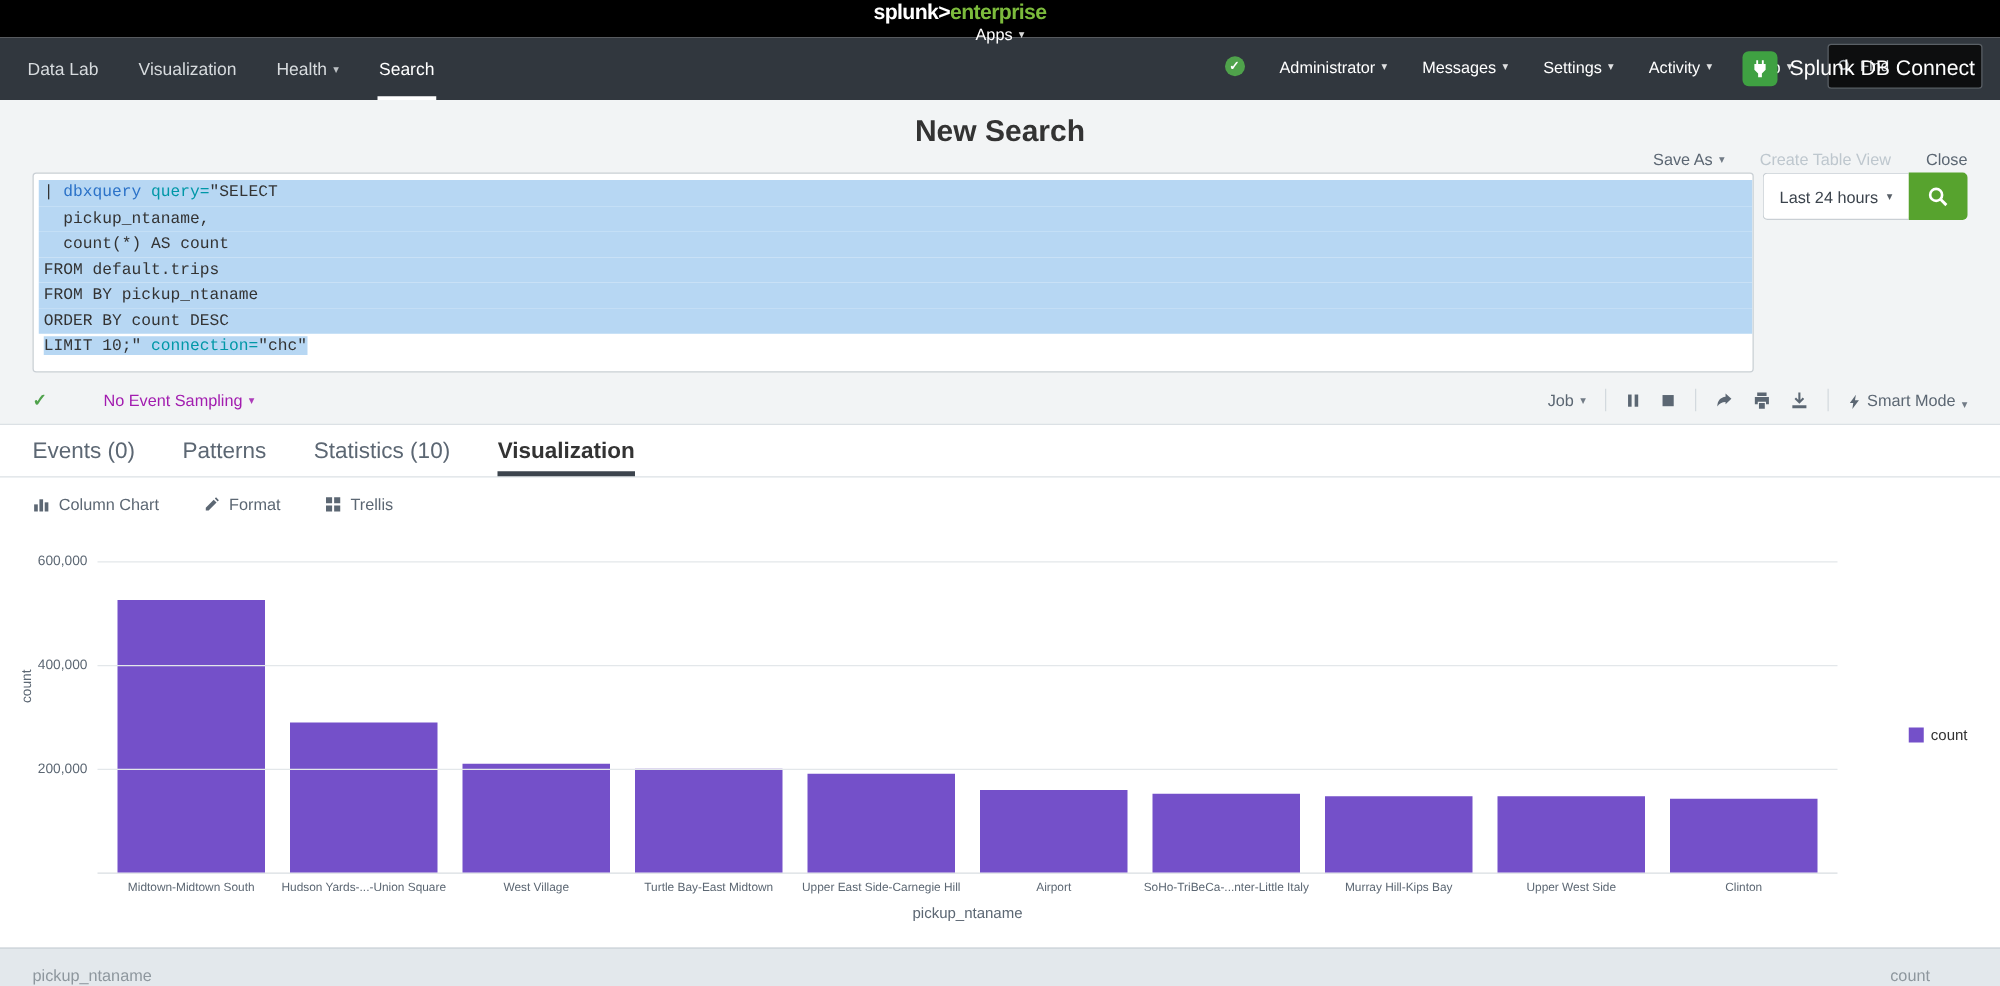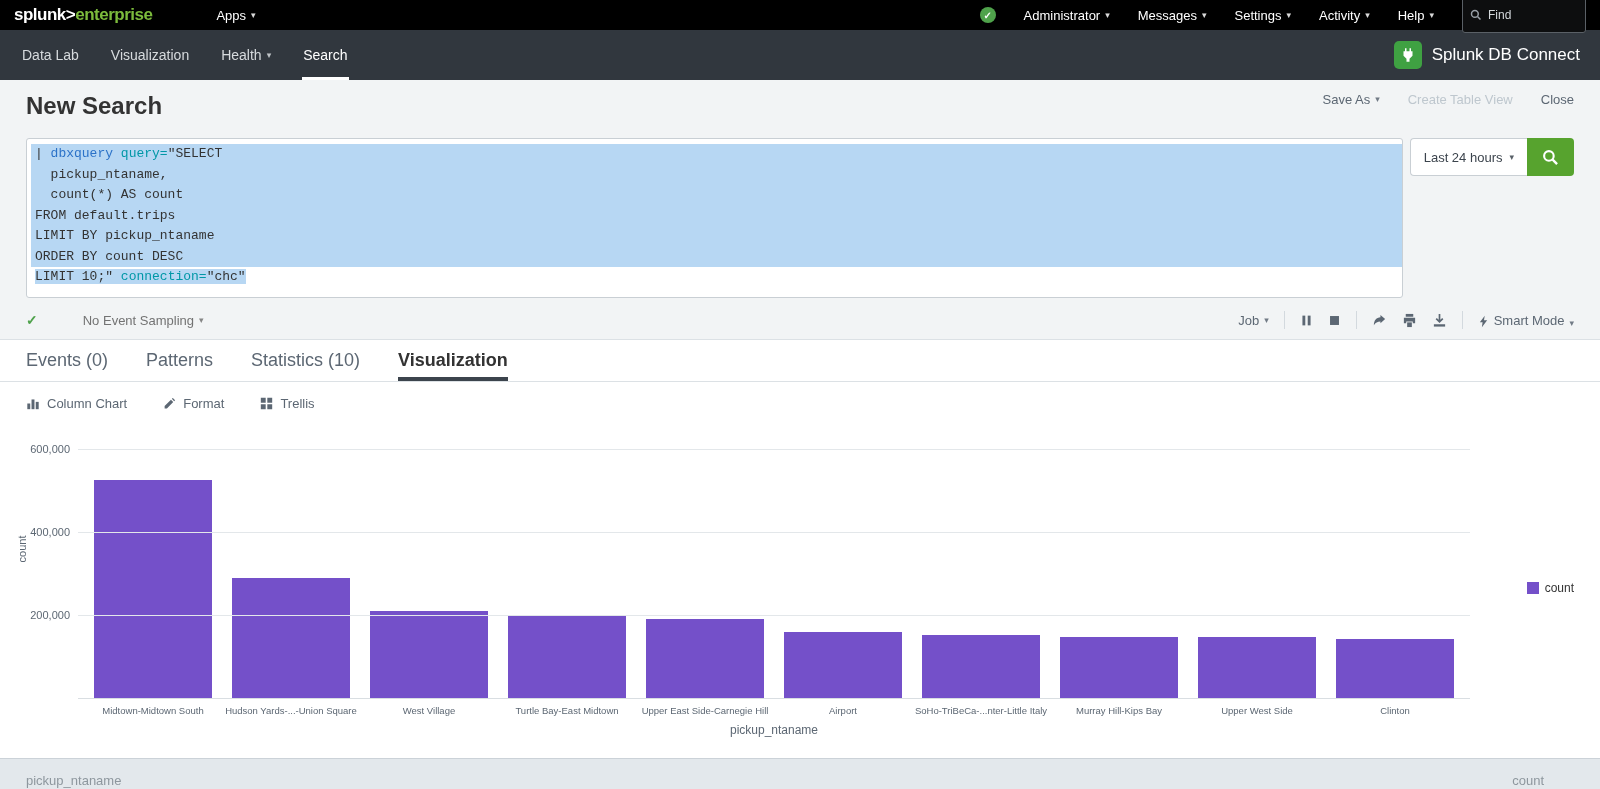--- a/index.html
+++ b/index.html
@@ -1,21 +1,21 @@
 <!DOCTYPE html>
 <html><head>
 <meta charset="utf-8">
 <style>
   * { margin:0; padding:0; box-sizing:border-box; }
   body { background:#fff; }
   .page { position:relative; width:1600px; height:789px; overflow:hidden; background:#fff;
           font-family:"Liberation Sans", sans-serif; color:#333; }
 
   
-  .topbar { display:flex; align-items:center; height:30px; background:#000; padding:0 14px; color:#fff; }
+  .topbar { display:flex; align-items:center; height:30px; background:#000; padding:0 14px; color:#fff;flex-direction:column; }
   .logo { font-size:17px; font-weight:bold; letter-spacing:-0.5px; margin-right:64px; cursor:pointer; }
   .logo .ent { color:#7CBB3C; }
   .top-item { font-size:13px; color:#fff; display:flex; align-items:center; gap:5px; cursor:pointer; white-space:nowrap; }
   .top-right { margin-left:auto; display:flex; align-items:center; gap:28px; }
   .caret { font-size:9px; line-height:1; opacity:.85; }
   .health-dot { width:16px; height:16px; border-radius:50%; background:#4FA24B; color:#fff; font-size:10px;
                 display:flex; align-items:center; justify-content:center; font-weight:bold; cursor:pointer; }
   .find-box { display:flex; align-items:center; gap:6px; width:124px; height:36px; background:#0d0e0f;
               border:1px solid #5a6066; border-radius:3px; padding:0 7px; }
   .find-box input { flex:1; min-width:0; background:transparent; border:none; outline:none; color:#e8eaec;
@@ -27,21 +27,21 @@
   .appbar-item { position:relative; display:flex; align-items:center; gap:5px; padding:0 16px; font-size:14px;
                  color:#D7DBDE; cursor:pointer; white-space:nowrap; }
   .appbar-item.active { color:#fff; }
   .appbar-item.active::after { content:""; position:absolute; left:15px; right:15px; bottom:0; height:3px; background:#fff; }
   .app-ident { margin-left:auto; display:flex; align-items:center; gap:10px; padding-right:14px; }
   .app-icon { width:28px; height:28px; border-radius:5px; background:#3FA142; display:flex; align-items:center; justify-content:center; }
   .app-title { font-size:17px; color:#fff; }
 
   
   .search-head { background:#F2F4F5; padding:12px 26px 10px 26px; border-bottom:1px solid #DCE1E5; }
-  .title-row { display:flex; align-items:flex-start; height:34px; }
+  .title-row { display:flex; align-items:center; height:34px;flex-direction:column; }
   .page-title { font-size:24px; font-weight:bold; color:#333; }
   .title-actions { margin-left:auto; display:flex; align-items:center; gap:28px; font-size:13px; }
   .hdr-link { color:#5C6773; cursor:pointer; display:flex; align-items:center; gap:5px; }
   .hdr-link.disabled { color:#BEC7CE; cursor:default; }
 
   .search-row { display:flex; align-items:flex-start; margin-top:12px; }
   .searchbox { flex:1; background:#fff; border:1px solid #C9CFD4; border-radius:3px; min-height:160px;
                padding:5px 0 5px 4px; font-family:"Liberation Mono","DejaVu Sans Mono",monospace;
                font-size:13px; line-height:20.5px; color:#333; cursor:text; overflow:hidden; }
   .q-line { white-space:pre; padding-left:4px; }
@@ -53,21 +53,21 @@
 
   .search-controls { display:flex; margin-left:7px; }
   .timerange { display:flex; align-items:center; gap:7px; height:38px; padding:0 13px; background:#fff;
                border:1px solid #C9CFD4; border-right:none; border-radius:4px 0 0 4px; font-size:13px;
                color:#3C444D; cursor:pointer; white-space:nowrap; }
   .search-btn { width:47px; height:38px; background:#57A32E; border:none; border-radius:0 4px 4px 0;
                 display:flex; align-items:center; justify-content:center; cursor:pointer; }
 
   .results-row { display:flex; align-items:center; margin-top:13px; font-size:13px; color:#3C444D; }
   .result-check { color:#4FA24B; font-weight:bold; margin-right:7px; font-size:14px; }
-  .sampling { margin-left:38px; color:#737373; display:flex; align-items:center; gap:5px; cursor:pointer; }
+  .sampling { margin-left:38px; color:#a21caf; display:flex; align-items:center; gap:5px; cursor:pointer; }
   .job-controls { margin-left:auto; display:flex; align-items:center; gap:15px; color:#5C6773; }
   .job-menu { display:flex; align-items:center; gap:5px; cursor:pointer; }
   .jc-icon { display:flex; align-items:center; cursor:pointer; }
   .jc-sep { width:1px; height:18px; background:#D3D9DE; }
   .smart-mode { display:flex; align-items:flex-end; gap:5px; cursor:pointer; }
 
   
   .tabs { display:flex; align-items:stretch; height:42px; padding:0 26px; gap:38px; background:#fff;
           border-bottom:1px solid #DCE1E5; }
   .tab { display:flex; align-items:center; font-size:18px; color:#5C6773; cursor:pointer;
@@ -186,21 +186,21 @@
         <div class="hdr-link">Close</div>
       </div>
     </div>
 
     <div class="search-row">
       <div class="searchbox">
           <div class="q-line sel-full"><span class="tk-plain">| </span><span class="tk-command">dbxquery</span><span class="tk-plain"> </span><span class="tk-param">query=</span><span class="tk-plain">"SELECT</span></div>
           <div class="q-line sel-full"><span class="tk-plain">  pickup_ntaname,</span></div>
           <div class="q-line sel-full"><span class="tk-plain">  count(*) AS count</span></div>
           <div class="q-line sel-full"><span class="tk-plain">FROM default.trips</span></div>
-          <div class="q-line sel-full"><span class="tk-plain">LIMIT BY pickup_ntaname</span></div>
+          <div class="q-line sel-full"><span class="tk-plain">FROM BY pickup_ntaname</span></div>
           <div class="q-line sel-full"><span class="tk-plain">ORDER BY count DESC</span></div>
           <div class="q-line"><span class="sel-text"><span class="tk-plain">LIMIT 10;" </span><span class="tk-param">connection=</span><span class="tk-plain">"chc"</span></span></div>
         </div>
       <div class="search-controls">
         <div class="timerange">
           <span>Last 24 hours</span>
           <span class="caret">▾</span>
         </div>
         <button class="search-btn">
           <span>

